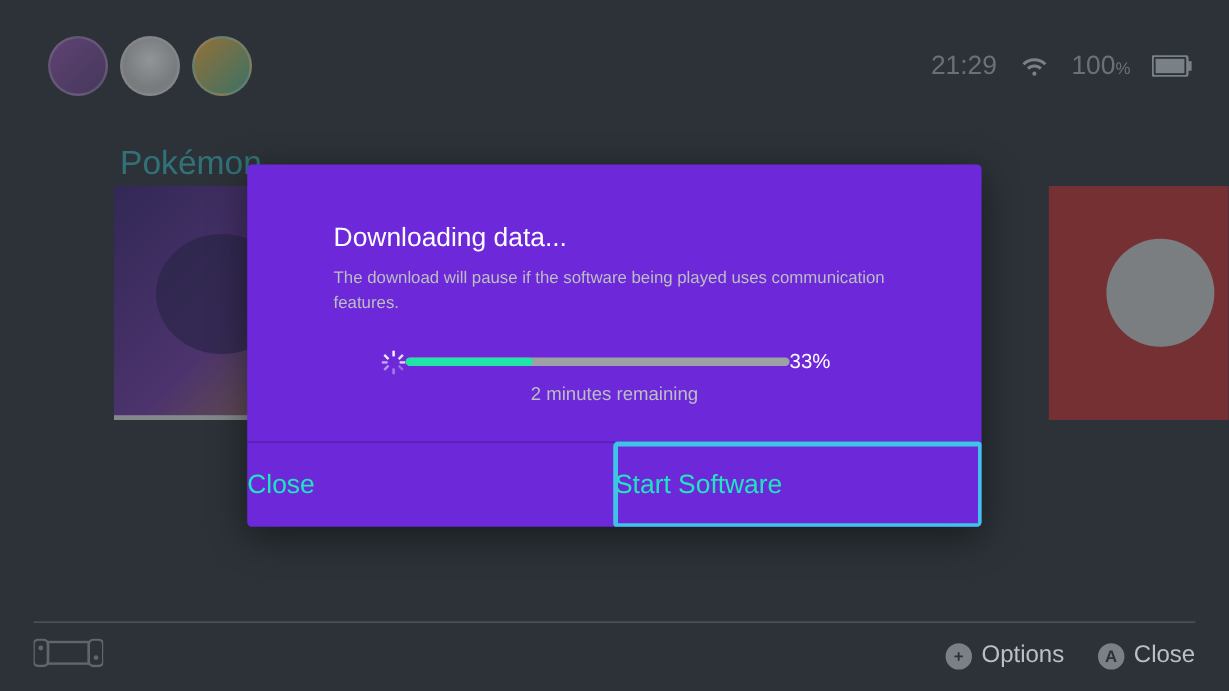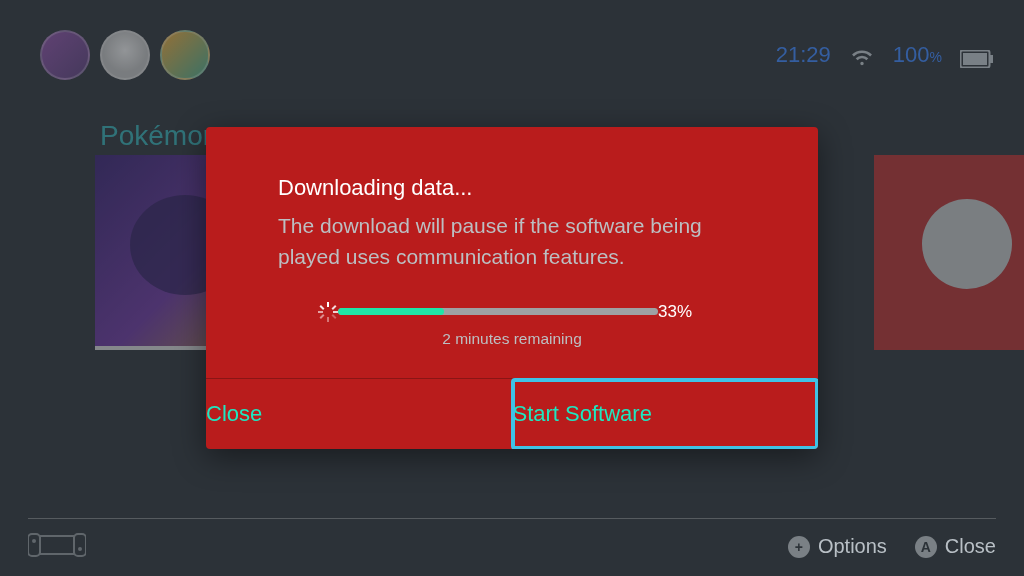--- a/index.html
+++ b/index.html
@@ -6,40 +6,40 @@
     html, body { width: 1024px; height: 576px; overflow: hidden; font-family: -apple-system, BlinkMacSystemFont, "Segoe UI", Arial, sans-serif; }
     body { background: #2c3238; position: relative; color: #fff; }
 
     
     .status-bar { position: absolute; top: 30px; left: 0; right: 30px; display: flex; align-items: center; justify-content: space-between; opacity: 0.55; }
     .user-avatars { display: flex; gap: 10px; padding-left: 40px; }
     .avatar { width: 50px; height: 50px; border-radius: 50%; background: #777; border: 2px solid rgba(255,255,255,0.25); }
     .avatar.a1 { background: linear-gradient(135deg, #8a4fa3, #5a3f7a); }
     .avatar.a2 { background: radial-gradient(circle at 50% 40%, #e6e6e6 0%, #b9b9b9 60%); }
     .avatar.a3 { background: linear-gradient(135deg, #e6a43a, #4aa68a); }
-    .status-right { display: flex; align-items: flex-end; gap: 18px; font-size: 22px; color: #3b82f6; }
+    .status-right { display: flex; align-items: center; gap: 18px; font-size: 22px; color: #a3a3a3; }
     .wifi-icon, .battery-icon { display: inline-flex; }
 
     
     .game-title { position: absolute; top: 120px; left: 100px; font-size: 28px; color: #35c1c7; opacity: 0.45; }
 
     
     .game-row { position: absolute; top: 155px; left: 95px; right: 0; height: 210px; display: flex; gap: 8px; opacity: 0.42; }
     .game-tile { width: 190px; height: 195px; background: #351f55; position: relative; }
     .game-tile.scarlet { background: linear-gradient(135deg, #4a2596 0%, #7d3bbf 50%, #d3a53c 100%); }
     .game-tile .label-strip { position: absolute; bottom: 0; left: 0; width: 100%; height: 4px; background: #fff; }
     .game-tile.n64 { background: #d82e2e; }
     .game-tile.n64 .jstick { position:absolute; top:44px; left:48px; width:90px; height:90px; border-radius:50% 50% 50% 50%; background:#e7e7e7; }
 
     
     .overlay { position: absolute; inset: 0; display: flex; align-items: center; justify-content: center; }
-    .dialog { width: 612px; background: #b91c1c; border-radius: 4px; overflow: hidden; box-shadow: 0 8px 32px rgba(0,0,0,0.45); }
+    .dialog { width: 612px; background: #6d28d9; border-radius: 4px; overflow: hidden; box-shadow: 0 8px 32px rgba(0,0,0,0.45); }
     .dialog-body { padding: 48px 72px 30px 72px; }
     .dialog-title { font-size: 22px; color: #fff; font-weight: 400; margin-bottom: 10px; }
-    .dialog-subtext { font-size: 21px; color: #bcbfc2; line-height: 1.45; }
+    .dialog-subtext { font-size: 14px; color: #bcbfc2; line-height: 1.45; }
     .progress-row { display: flex; align-items: center; margin-top: 30px; padding-left: 40px; }
     .spinner {
       width: 20px; height: 20px;
     }
     .progress-track { position: relative; flex: 0 0 320px; height: 7px; background: #9ea1a3; border-radius: 4px; overflow: hidden; }
     .progress-fill { position: absolute; top: 0; left: 0; height: 100%; background: #1fe6a8; border-radius: 4px; }
     .progress-pct { font-size: 17px; color: #fff; }
     .progress-sub { text-align: center; margin-top: 8px; font-size: 15.5px; color: #bcbfc2; }
 
     .dl-options-btn {

